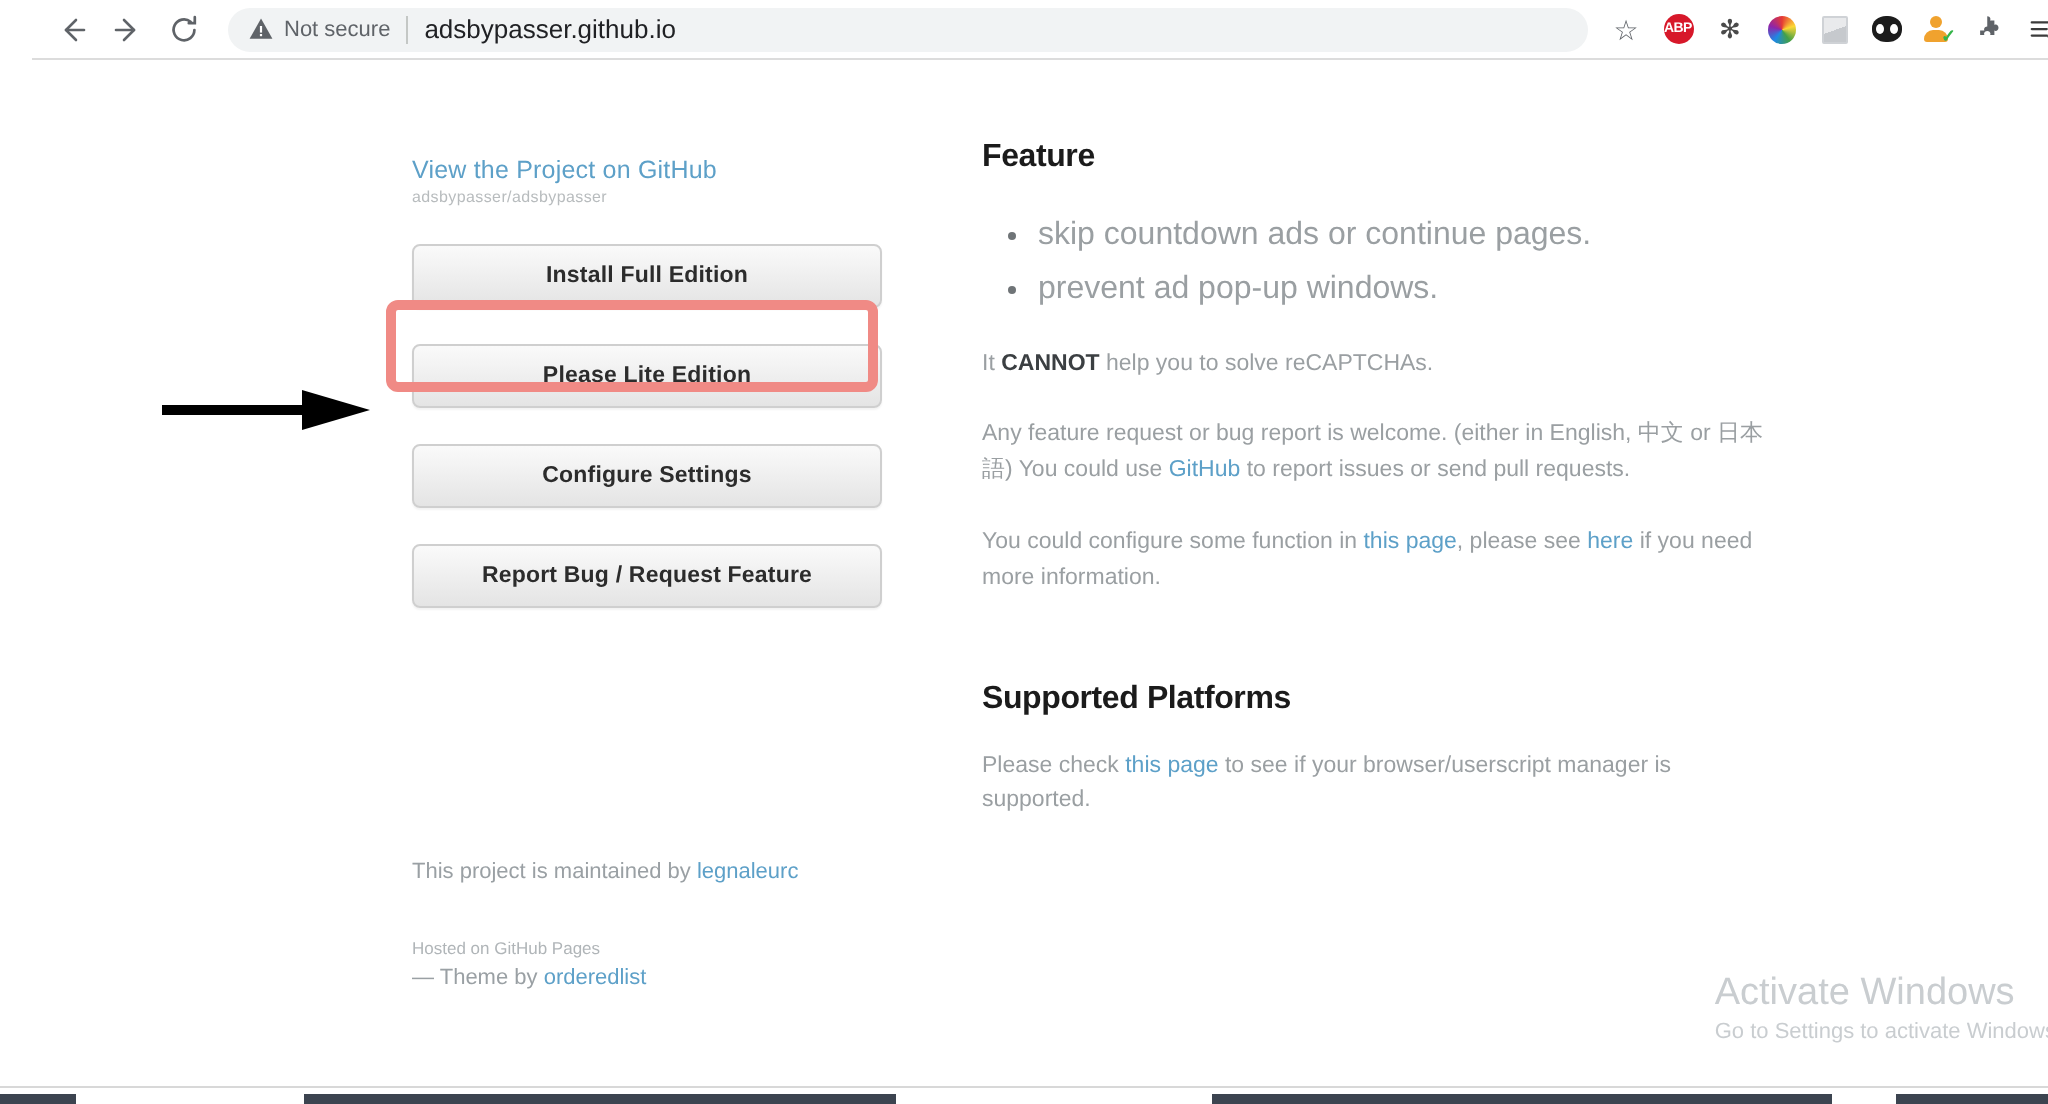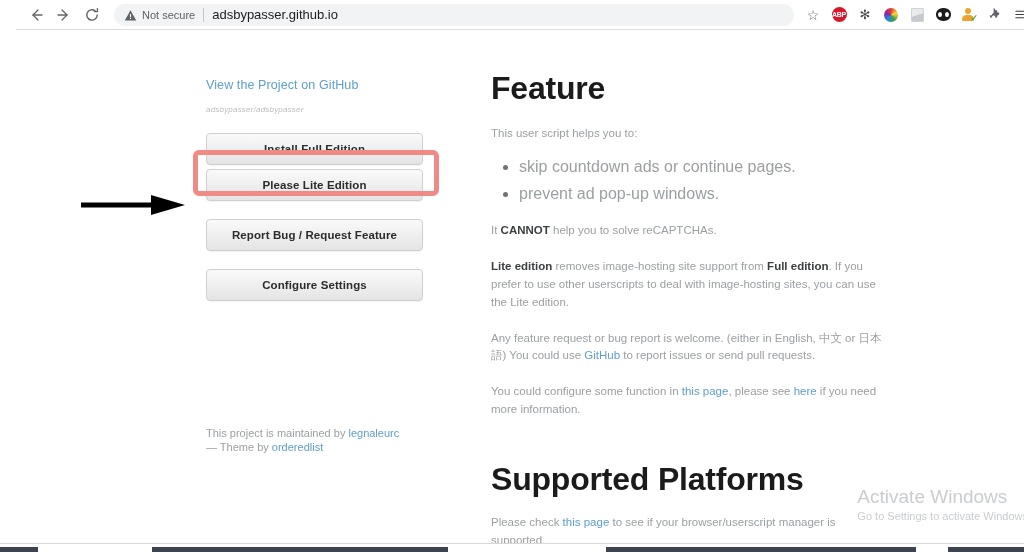--- a/index.html
+++ b/index.html
@@ -138,41 +138,40 @@
     display: block;
     font-size: 12.5px;
     color: #5da0c8;
     text-decoration: none;
     line-height: 1.2;
     letter-spacing: 0.1px;
   }
   .gh-sub {
     font-size: 8px;
     color: #b8bcbe;
-    margin-top: 12px;
+    margin-top: 1px;
     letter-spacing: 0.2px;
-    font-style: italic;
   }
 
   .btn-stack { margin-top: 19px; }
   .gh-btn {
     display: block;
-    width: 217px;
+    width: 235px;
     height: 32px;
     line-height: 30px;
     text-align: center;
     font-size: 11.5px;
     font-weight: bold;
     color: #2c2c2c;
     text-decoration: none;
     background: linear-gradient(#fafafa, #e4e4e4);
     border: 1px solid #cfcfcf;
     border-radius: 4px;
     box-shadow: 0 1px 1px rgba(0,0,0,0.05);
-    margin-bottom: 4px;
+    margin-bottom: 18px;
     letter-spacing: 0.1px;
   }
   .gh-btn.spaced { margin-top: 18px; }
 
   .maintained {
     margin-top: 126px;
     font-size: 11px;
     color: #9aa0a4;
   }
   .maintained a { color: #5da0c8; text-decoration: none; }
@@ -206,21 +205,21 @@
     pointer-events: none;
   }
 
   
   .content {
     position: absolute;
     left: 478px; top: 40px;
     width: 400px;
   }
   .content h1 {
-    font-size: 32px;
+    font-size: 16px;
     font-weight: bold;
     color: #1b1b1b;
     margin: 0 0 18px 0;
     letter-spacing: -0.2px;
   }
   .content h1.sec { margin-top: 42px; margin-bottom: 16px; }
   .content p {
     font-size: 11.5px;
     color: #9a9fa2;
     line-height: 1.55;
@@ -354,53 +353,52 @@
 
 <div class="page">
 
   <div class="sidebar">
     <a class="gh-link" href="#">View the Project on GitHub</a>
     <div class="gh-sub">adsbypasser/adsbypasser</div>
 
     <div class="btn-stack">
       <a class="gh-btn" href="#">Install Full Edition</a>
       <a class="gh-btn" href="#">Please Lite Edition</a>
+      <a class="gh-btn spaced" href="#">Configure Settings</a>
       <a class="gh-btn spaced" href="#">Report Bug / Request Feature</a>
-      <a class="gh-btn spaced" href="#">Configure Settings</a>
     </div>
 
     <div class="maintained">
       <span>This project is maintained by </span><a href="#">legnaleurc</a>
     </div>
 
+    <div class="hosted">Hosted on GitHub Pages</div>
     <div class="theme-line">
       <span>— Theme by </span><a href="#">orderedlist</a>
     </div>
   </div>
 
   <div class="highlight-box"></div>
   <svg class="arrow-annot" viewBox="0 0 110 22">
     <path d="M0 11 H76" stroke="#000" stroke-width="5"></path>
     <path d="M70 1 L104 11 L70 21 Z" fill="#000"></path>
   </svg>
 
   <div class="content">
 
     <h1>Feature</h1>
 
-    <p class="tight">This user script helps you to:</p>
 
     <ul>
       <li>skip countdown ads or continue pages.</li>
       <li>prevent ad pop-up windows.</li>
     </ul>
 
     <p><span>It </span><b>CANNOT</b><span> help you to solve reCAPTCHAs.</span></p>
 
-    <p><b>Lite edition</b><span> removes image-hosting site support from </span><b>Full edition</b><span>. If you prefer to use other userscripts to deal with image-hosting sites, you can use the Lite edition.</span></p>
 
     <p><span>Any feature request or bug report is welcome. (either in English, 中文 or 日本語) You could use </span><a href="#">GitHub</a><span> to report issues or send pull requests.</span></p>
 
     <p><span>You could configure some function in </span><a href="#">this page</a><span>, please see </span><a href="#">here</a><span> if you need more information.</span></p>
 
     <h1 class="sec">Supported Platforms</h1>
 
     <p><span>Please check </span><a href="#">this page</a><span> to see if your browser/userscript manager is supported.</span></p>
 
   </div>

